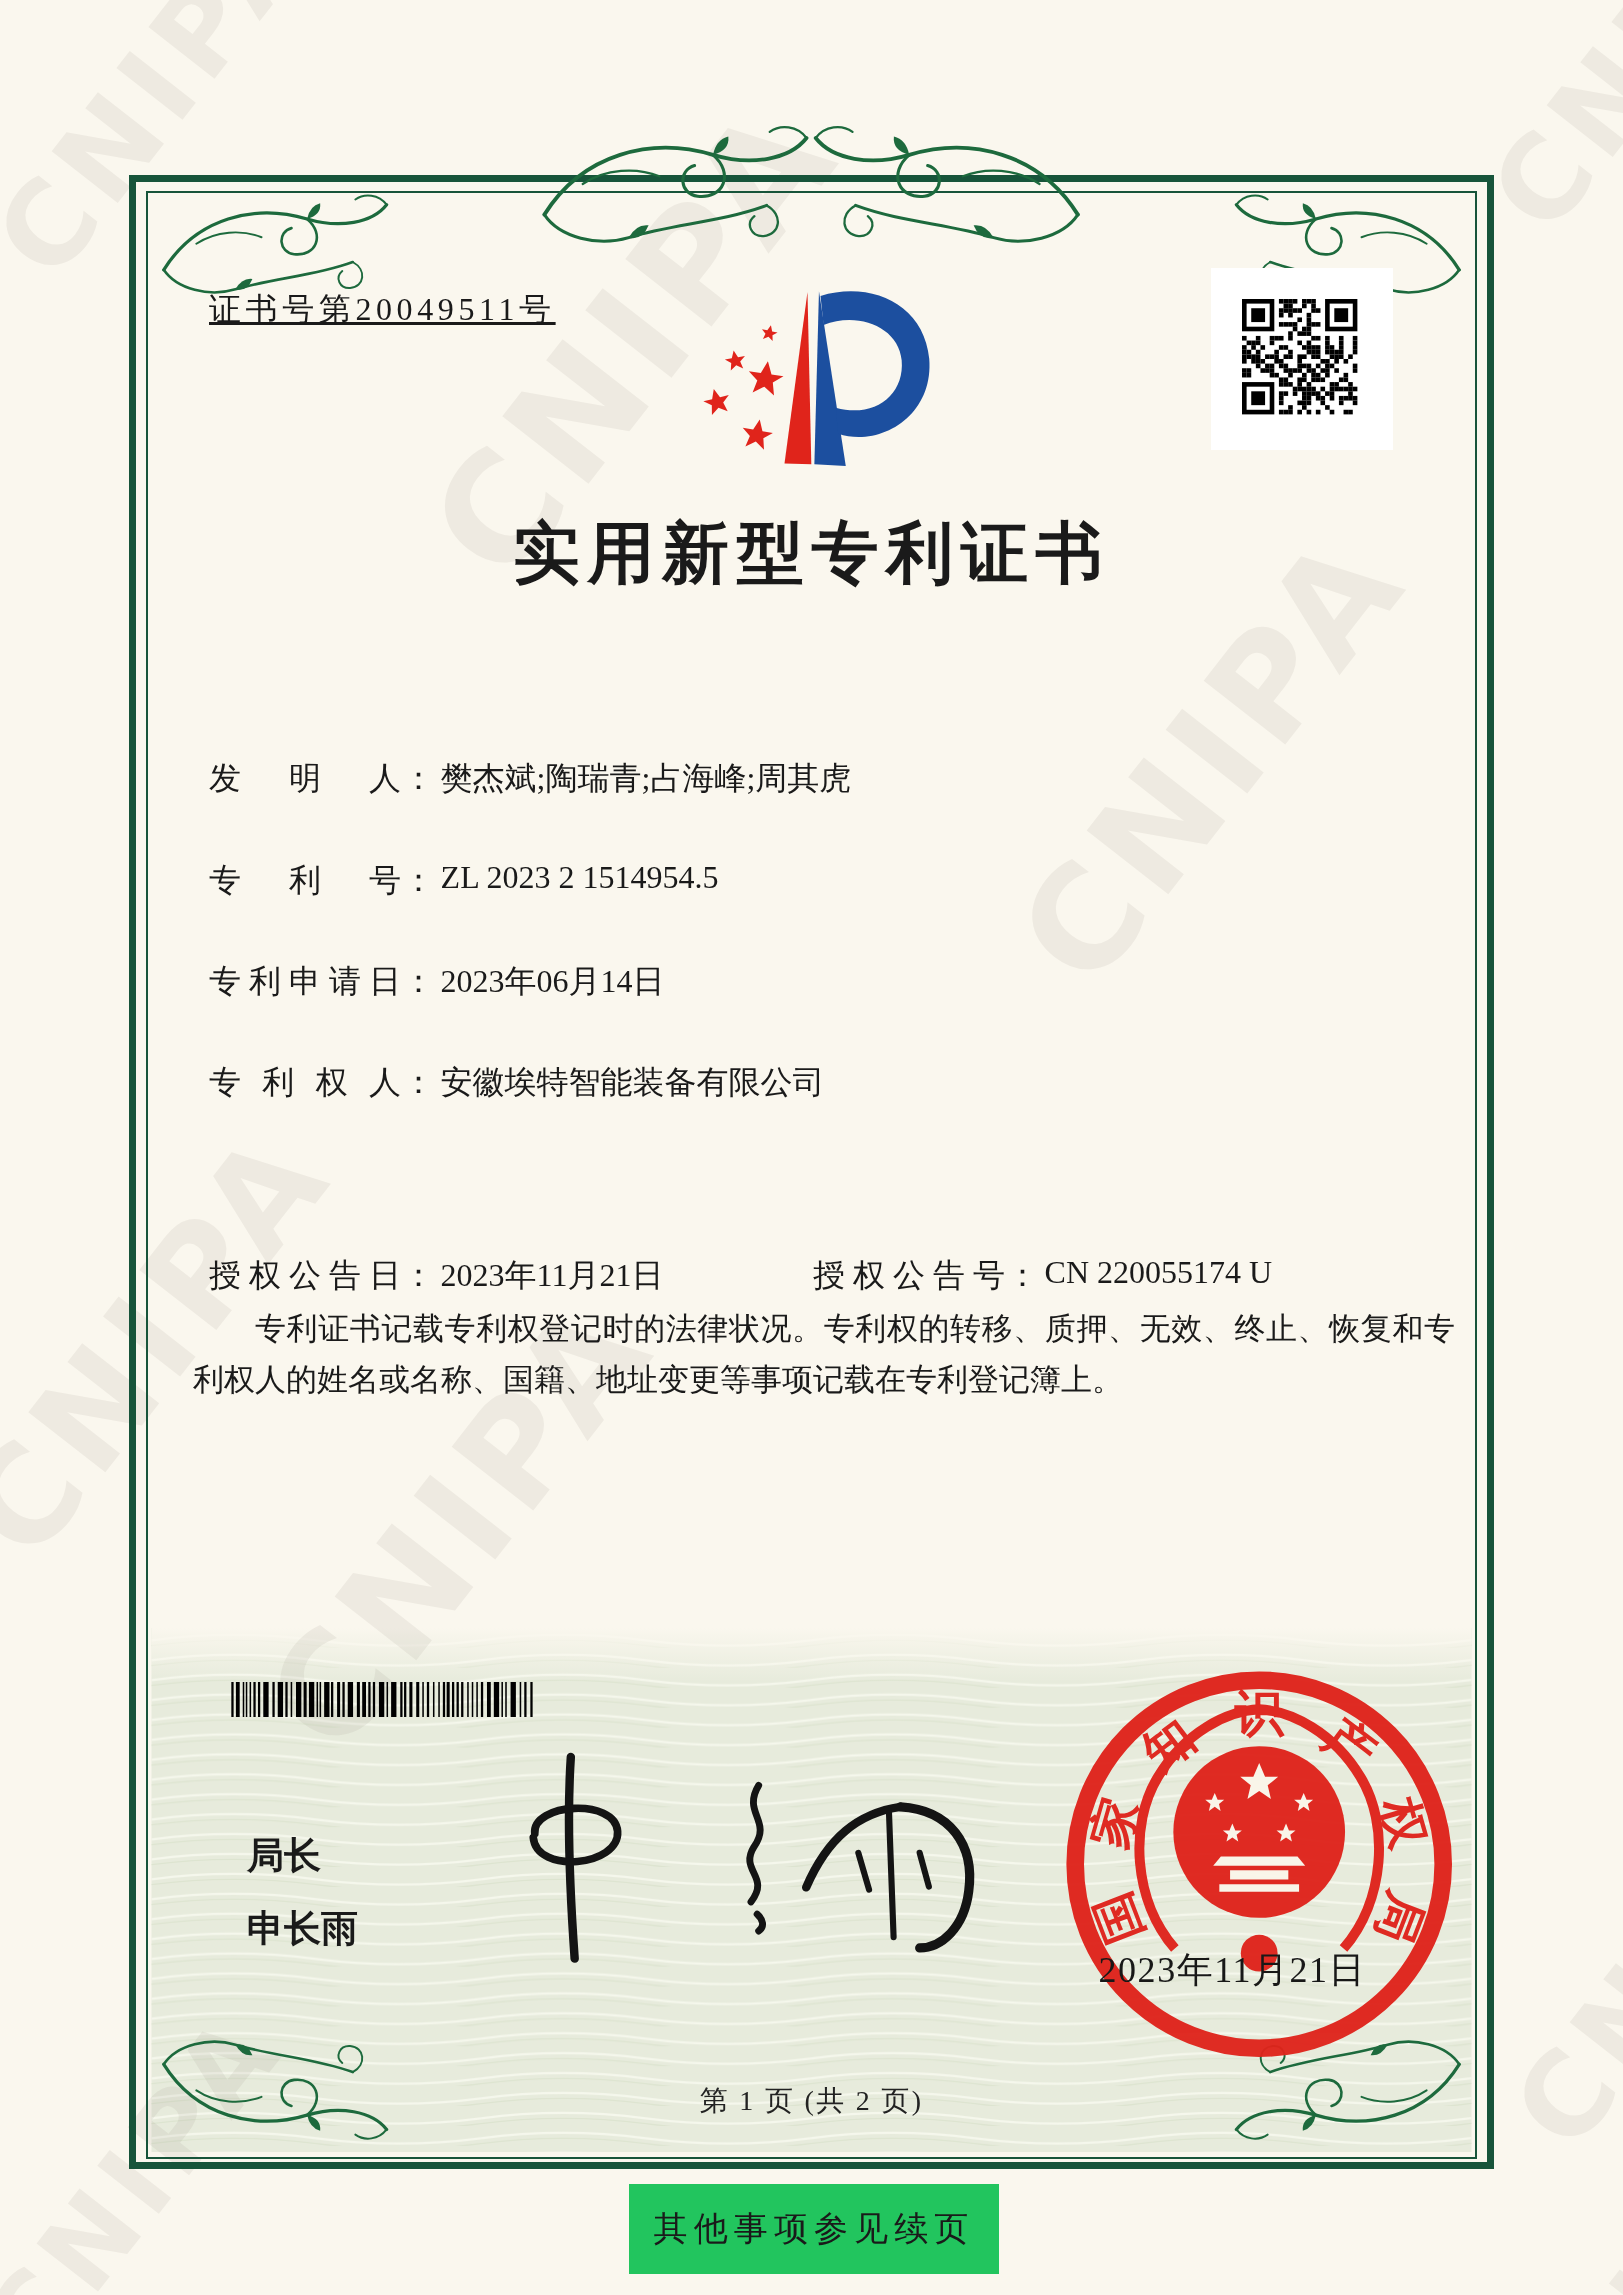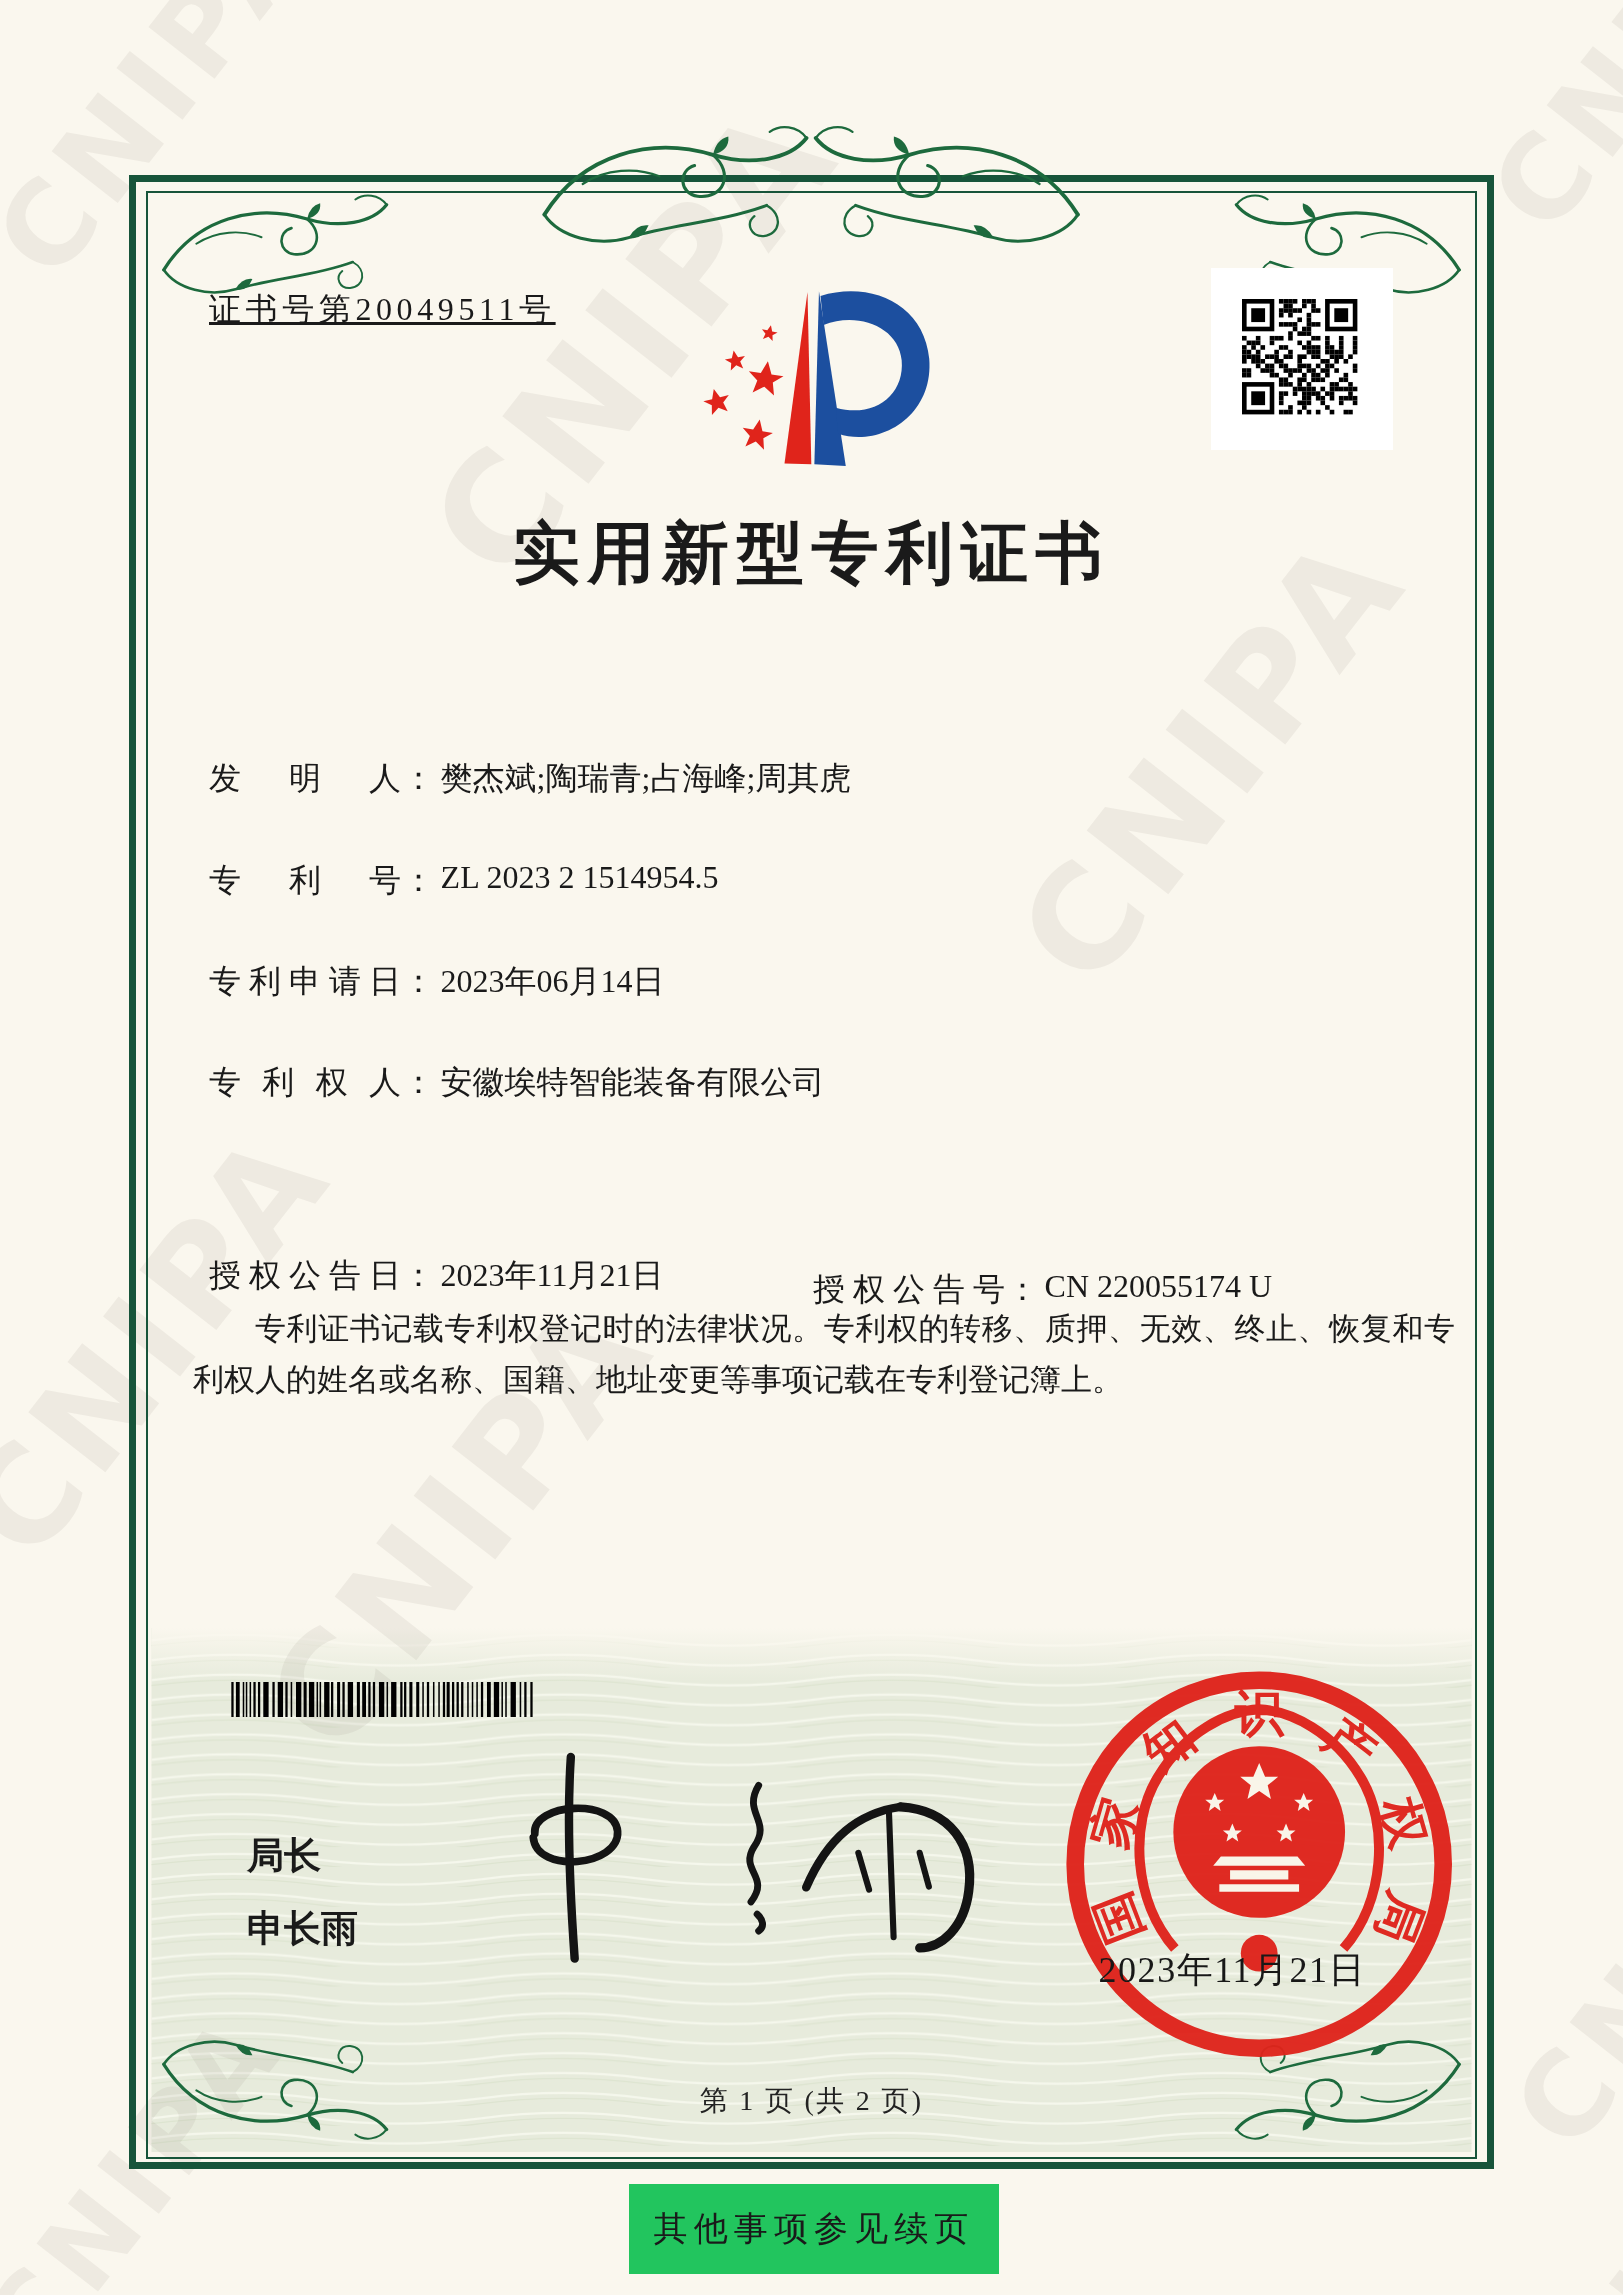--- a/index.html
+++ b/index.html
@@ -29,21 +29,21 @@
          z-index:3;display:flex;align-items:center;justify-content:center;}
 
   .title{position:absolute;left:0;right:0;top:508px;text-align:center;font-size:67px;
          font-weight:700;letter-spacing:7.7px;z-index:3;}
 
   .frow{position:absolute;left:209px;font-size:32px;z-index:3;white-space:nowrap;}
   .flabel{display:inline-block;width:192px;text-align:justify;text-align-last:justify;vertical-align:top;}
   .fcolon{display:inline-block;margin:0 6.1px 0 1.5px;vertical-align:top;}
   .fvalue{display:inline-block;vertical-align:top;}
   .addr .fvalue div{line-height:51px;}
-  .pair2{position:absolute;left:604px;top:14px;white-space:nowrap;}
+  .pair2{position:absolute;left:604px;top:0;white-space:nowrap;}
 
   .legal{position:absolute;left:193px;top:1303px;width:1262px;z-index:3;font-size:31px;
          line-height:51px;text-align:justify;}
   .legal p{margin:0 0 29px 0;text-indent:2em;}
 
   .barcode{position:absolute;left:230px;top:1682px;z-index:3;}
 
   .sig-title{position:absolute;left:247px;top:1831px;font-size:37px;font-weight:700;z-index:3;
              font-family:"Liberation Sans","DejaVu Sans",sans-serif;}
   .sig-name{position:absolute;left:247px;top:1904px;font-size:37px;font-weight:700;z-index:3;

